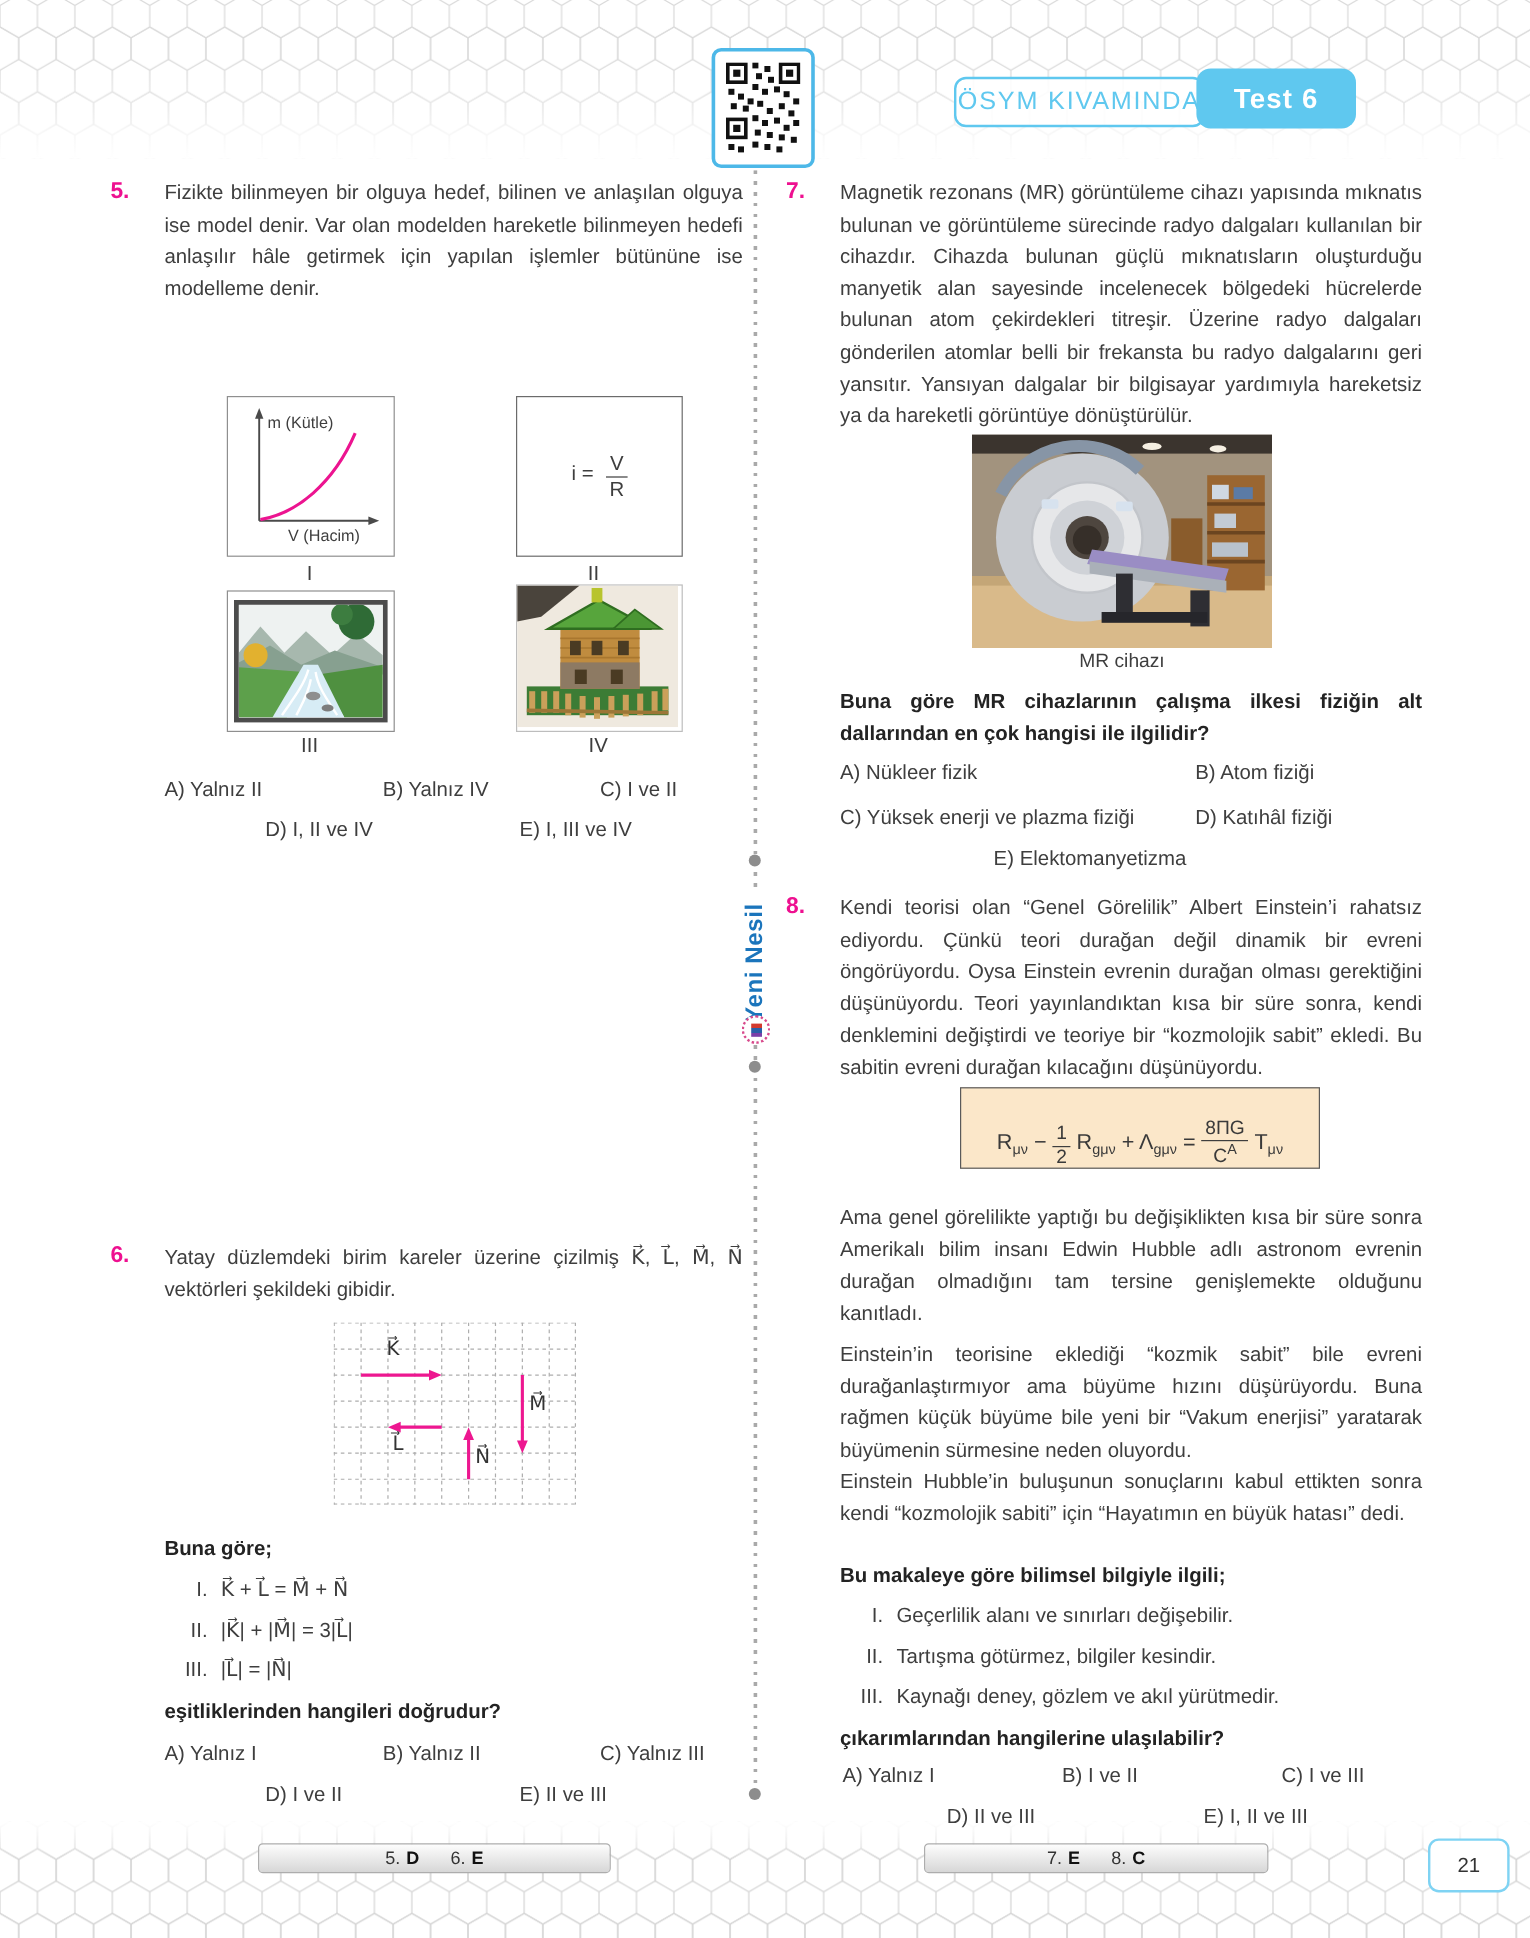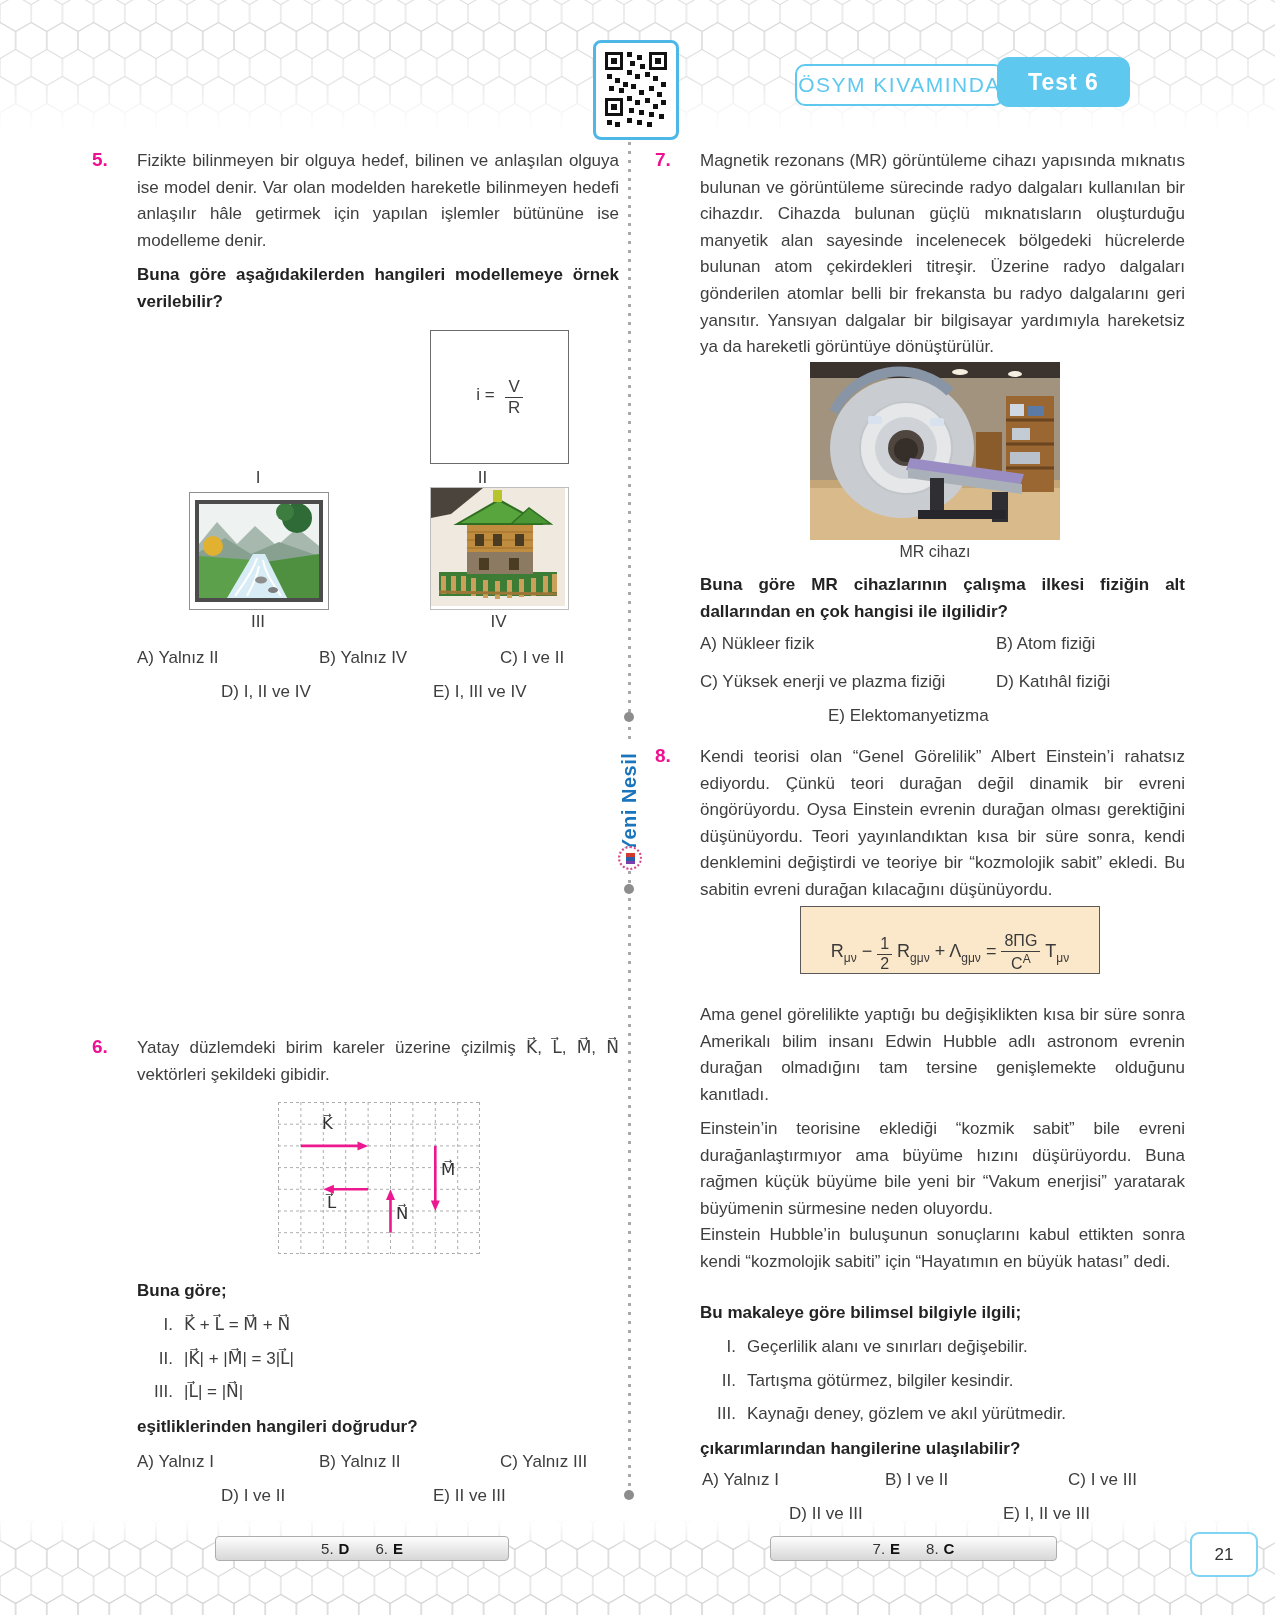--- a/index.html
+++ b/index.html
@@ -140,34 +140,44 @@
   <div class="abs bigdot" style="left:624px;top:1490px;"></div>
   <div class="abs" style="left:570px;top:742px;width:120px;height:120px;display:flex;align-items:center;justify-content:center;background:#fff;">
     <span class="logo-rot">Yeni Nesil</span>
   </div>
   <div class="abs logo-icon" style="left:618px;top:846px;background:#fff;">
     <span class="inner"></span>
   </div>
 
   <div class="abs qnum" style="left:92px;top:149px;">5.</div>
   <div class="abs body-text" style="left:137px;top:148px;width:482px;">Fizikte bilinmeyen bir olguya hedef, bilinen ve anlaşılan olguya ise model denir. Var olan modelden hareketle bilinmeyen hedefi anlaşılır hâle getirmek için yapılan işlemler bütününe ise modelleme denir.</div>
-  <div class="abs body-text boldtxt" style="left:137px;top:262px;width:482px;">Buna göre aşağıdakilerden hangileri modellemeye örnek verilebilir?</div>
-
+
+  <div class="figbox" style="left:189px;top:330px;width:138px;height:132px;">
+    <svg width="135" height="129" viewBox="0 0 135 129">
+      <line x1="26" y1="16" x2="26" y2="103" stroke="#4a4a4a" stroke-width="1.6"></line>
+      <polygon points="26,9 22.5,18 29.5,18" fill="#4a4a4a"></polygon>
+      <line x1="26" y1="103" x2="119" y2="103" stroke="#4a4a4a" stroke-width="1.6"></line>
+      <polygon points="126,103 117,99.5 117,106.5" fill="#4a4a4a"></polygon>
+      <path d="M27,102 C 57,97 88,72 106,30" stroke="#ec1490" stroke-width="2.6" fill="none"></path>
+      <text x="33" y="26" font-size="13.5" fill="#3e3e3e">m (Kütle)</text>
+      <text x="50" y="120" font-size="13.5" fill="#3e3e3e">V (Hacim)</text>
+    </svg>
+  </div>
   <div class="figlabel" style="left:189px;top:468px;width:138px;">I</div>
 
   <div class="figbox" style="left:430px;top:330px;width:137px;height:132px;border-color:#6b6b6b;display:flex;align-items:center;justify-content:center;">
     <span style="font-size:17px;color:#3e3e3e;">
       <span>i =</span>
       <span class="frac" style="margin-left:6px;">
         <span class="fnum">V</span>
         <span class="fden">R</span>
       </span>
     </span>
   </div>
-  <div class="figlabel" style="left:414px;top:468px;width:137px;">II</div>
+  <div class="figlabel" style="left:426px;top:468px;width:137px;">II</div>
 
   <div class="figbox" style="left:189px;top:492px;width:138px;height:116px;display:flex;align-items:center;justify-content:center;">
     <div style="border:4px solid #4c4c4c;width:120px;height:94px;">
       <svg width="120" height="94" viewBox="0 0 120 94">
         <rect width="120" height="94" fill="#eef2f1"></rect>
         <polygon points="0,40 18,18 38,40 56,22 78,42 98,24 120,42 120,52 0,52" fill="#a7b8ae"></polygon>
         <polygon points="0,48 26,34 52,50 80,38 120,52 120,58 0,58" fill="#87a090"></polygon>
         <circle cx="98" cy="14" r="15" fill="#2f6b36"></circle>
         <circle cx="86" cy="8" r="9" fill="#3d7d40"></circle>
         <circle cx="14" cy="42" r="10" fill="#e2b12f"></circle>

